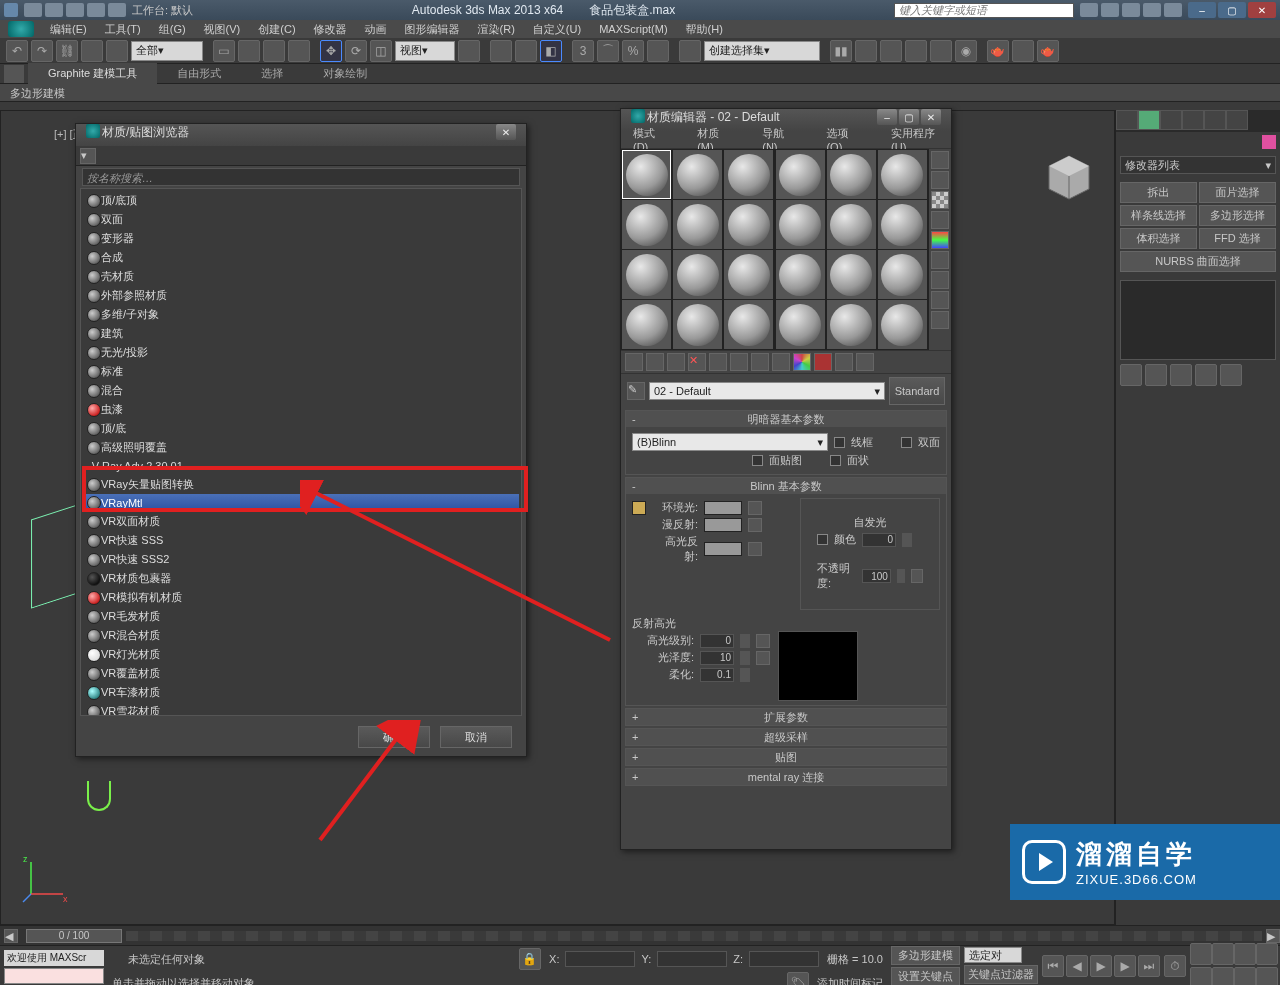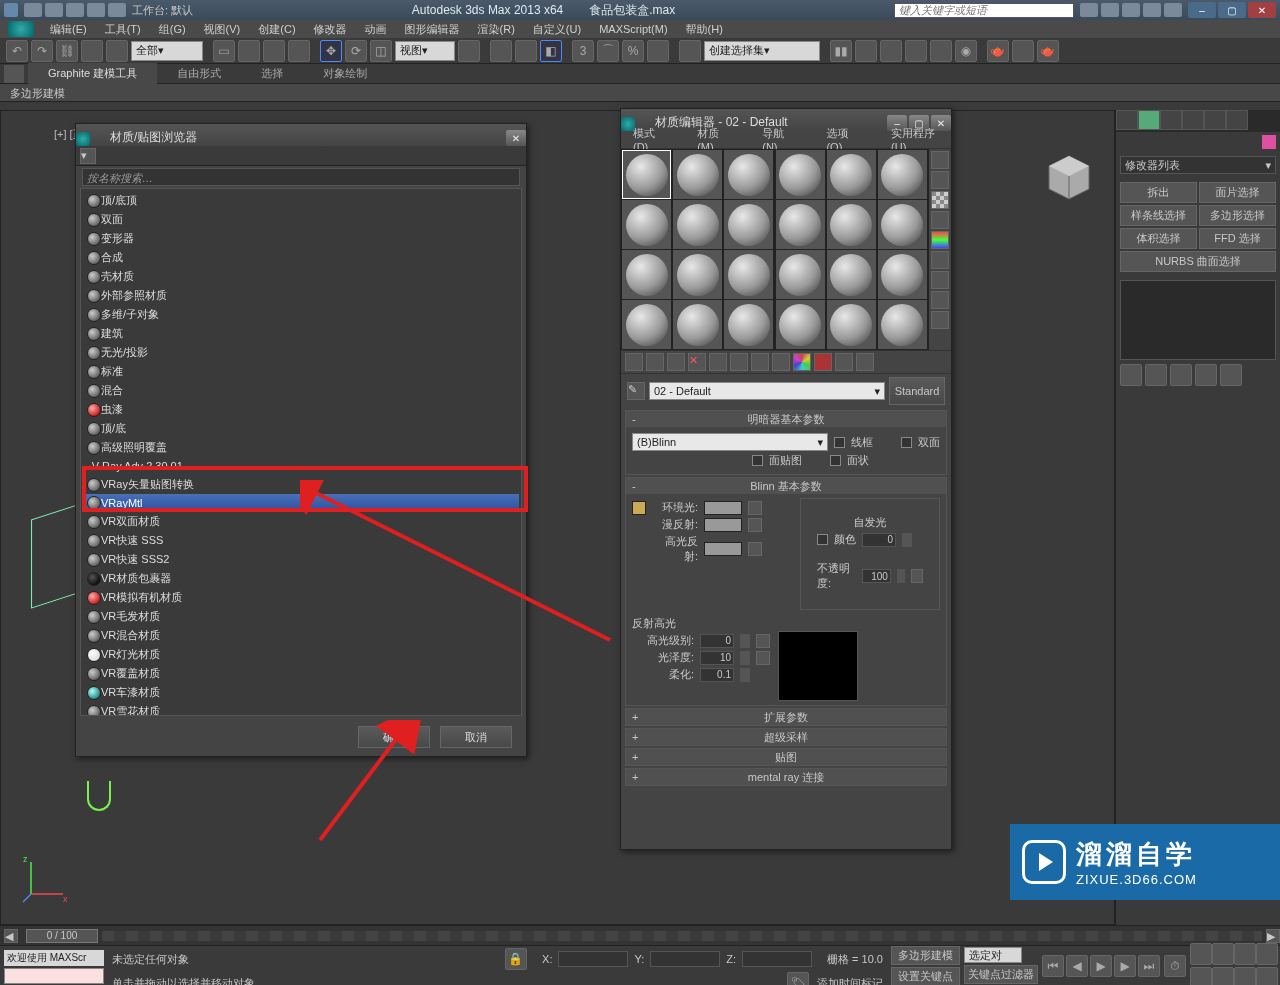--- a/index.html
+++ b/index.html
@@ -47,21 +47,21 @@
 .rp-tab { width: 22px; height: 20px; border:1px solid #555; background:#444; }
 .rp-tab.active { background: #5a7; }
 .rp-color { width: 14px; height: 14px; background: #e050a0; margin: 4px; float:right; }
 .rp-drop { margin:4px; height:18px; background:#333; border:1px solid #555; display:flex; align-items:center; padding:0 4px; font-size:11px;}
 .rp-btns { display:flex; flex-wrap:wrap; gap:2px; padding:4px; }
 .rp-btn { background:#555; border:1px solid #666; padding:2px 4px; font-size:11px; flex:1 0 45%; text-align:center; }
 .rp-canvas { margin:4px; height:80px; background:#2a2a2a; border:1px solid #555; }
 
 
 .dialog { position: absolute; background: #444; border: 1px solid #222; box-shadow: 2px 2px 6px rgba(0,0,0,0.5); }
-.dlg-title { height: 22px; background: linear-gradient(#555,#444); display:flex; align-items:flex-end; padding:0 0; gap:20px; font-size:12px; color:#ddd; }
+.dlg-title { height: 22px; background: linear-gradient(#555,#444); display:flex; align-items:flex-start; padding:0 10px; gap:2px; font-size:12px; color:#ddd; }
 .dlg-title-icon { width:14px; height:14px; background: radial-gradient(circle,#3aa,#066); border-radius:2px; }
 .dlg-winbtns { margin-left:auto; display:flex; gap:2px; }
 .dlg-winbtn { width:20px; height:16px; background:linear-gradient(#888,#555); border-radius:2px; display:flex; align-items:center; justify-content:center; font-size:10px; color:#eee; }
 
 
 .browser { left: 75px; top: 123px; width: 452px; height: 634px; }
 .browser-tb { height: 20px; background:#3a3a3a; border-bottom:1px solid #222; display:flex; align-items:center; gap:3px; padding:2px 4px;}
 .browser-search { margin:2px 6px; height:18px; background:#333; border:1px solid #555; padding:2px 4px; font-size:11px; color:#999; font-style:italic;}
 .browser-body { position:absolute; top:64px; bottom:40px; left:4px; right:4px; background:#3a3a3a; border:1px solid #555; overflow-y:auto; padding:2px;}
 .mat-item { display:flex; align-items:center; padding:2px 4px; font-size:11px; color:#ddd; }
@@ -99,21 +99,21 @@
 .me-label { text-align:right; }
 .me-swatch { width:38px; height:14px; background:#999; border:1px solid #222; }
 .me-spinner { width:34px; height:14px; background:#333; border:1px solid #555; font-size:10px; text-align:right; padding:0 2px; display:inline-flex; align-items:center; justify-content:flex-end;}
 .me-spin-arrows { width:10px; height:14px; background:#555; display:inline-block; }
 .me-cb { width:11px; height:11px; background:#333; border:1px solid #888; display:inline-block; }
 .me-lock { width:14px; height:14px; background:#ca5; border:1px solid #222; }
 .me-blackbox { width:80px; height:70px; background:#000; border:1px solid #555; }
 
 
 .timeline { position:absolute; bottom:40px; left:0; right:0; height:20px; background:#333; border-top:1px solid #222; display:flex; align-items:center; }
-.timeline-slider { background:#555; width:72px; height:14px; border:1px solid #777; margin-left:4px; font-size:10px; display:flex; align-items:center; justify-content:center;}
+.timeline-slider { background:#555; width:96px; height:14px; border:1px solid #777; margin-left:4px; font-size:10px; display:flex; align-items:center; justify-content:center;}
 .statusbar { position:absolute; bottom:0; left:0; right:0; height:40px; background:#3a3a3a; border-top:1px solid #222; display:flex; }
 .status-left { width:108px; padding:4px; }
 .status-center { flex:1; display:flex; flex-direction:column; gap:2px; padding:2px 4px; font-size:11px; }
 .status-coords { display:flex; gap:6px; align-items:center; }
 .coord-box { width:70px; height:16px; background:#333; border:1px solid #555; font-size:10px; padding:0 3px; display:flex; align-items:center;}
 .status-right { display:flex; align-items:center; gap:4px; padding:4px; }
 
 
 .anno-box { position:absolute; border:4px solid #e02020; pointer-events:none; }
 .arrow-svg { position:absolute; pointer-events:none; }
@@ -671,21 +671,21 @@
   <div style="flex:1; height:10px; background:repeating-linear-gradient(90deg,#444 0 12px,#3a3a3a 12px 24px); margin:0 4px;"></div>
   <div style="width:14px;height:14px;background:#555;border:1px solid #666;">▶</div>
 </div>
 
 <div class="statusbar">
   <div class="status-left">
     <div style="height:16px;background:#d8d8d8;color:#222;font-size:10px;padding:1px 3px;overflow:hidden;">欢迎使用  MAXScr</div>
     <div style="height:16px;background:#fae0e0;border:1px solid #888;margin-top:2px;"></div>
   </div>
   <div class="status-center">
-    <div style="display:flex; gap:15px; align-items:center;">
+    <div style="display:flex; gap:8px; align-items:center;margin-left:16px;">
       <span>未选定任何对象</span>
       <div style="flex:1;"></div>
       <div class="tb-tool">🔒</div>
       <div class="status-coords">
         <span>X:</span>
           <div class="coord-box"></div>
         <span>Y:</span>
           <div class="coord-box"></div>
         <span>Z:</span>
           <div class="coord-box"></div>

